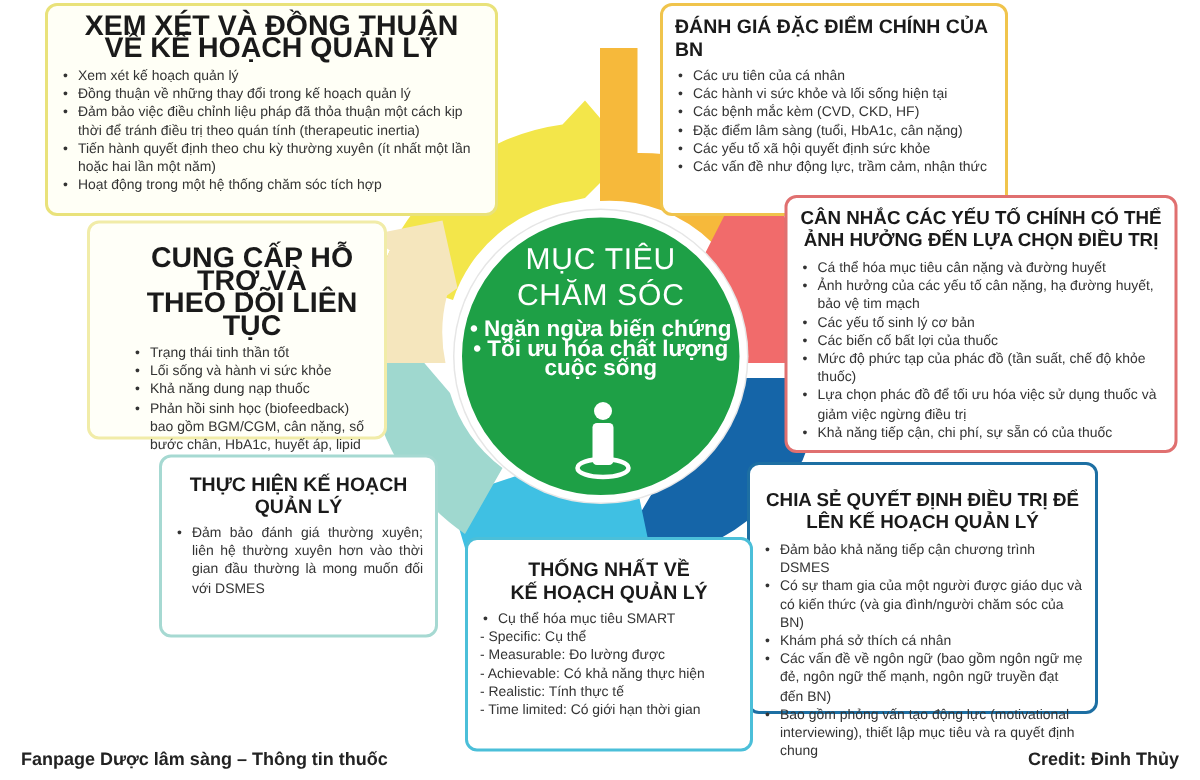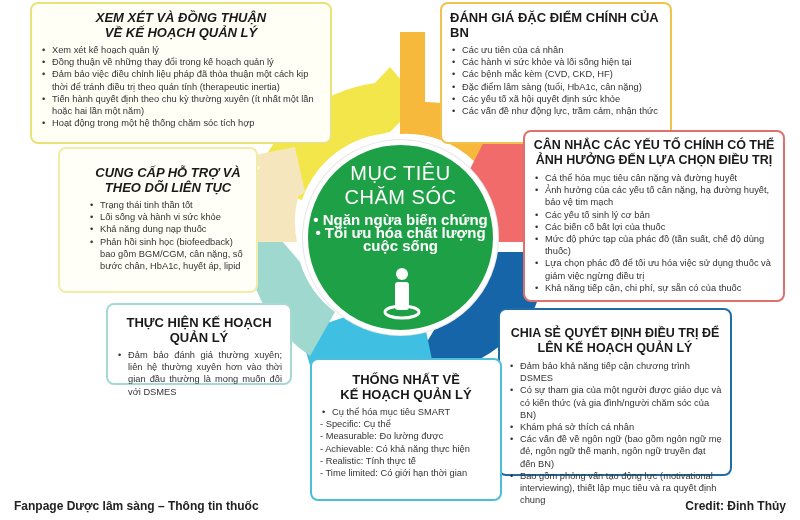--- a/index.html
+++ b/index.html
@@ -21,24 +21,24 @@
   .box li { font-size:9.3px; line-height:12.2px; color:#333; position:relative; }
   .box li.b::before { content:"•"; position:absolute; left:-10px; top:0; }
   .box li.d { margin-left:-12px; }
   .box li.d::before { content:"- "; }
 
   #b1 { left:30px; top:2px; width:302px; height:142px; border:2px solid #e9e27a; background:#fffff6; }
   #b2 { left:440px; top:2px; width:232px; height:142px; border:2px solid #f0c44c; }
   #b3 { left:523px; top:130px; width:262px; height:172px; border:2px solid #e07070; }
   #b4 { left:498px; top:308px; width:234px; height:168px; border:2.5px solid #1d6fa3; }
   #b5 { left:310px; top:358px; width:192px; height:143px; border:2.5px solid #4bbfd9; }
-  #b6 { left:106px; top:303px; width:186px; height:82px; border:2.5px solid #a6d9d2; }
+  #b6 { left:106px; top:303px; width:186px; height:122px; border:2.5px solid #a6d9d2; }
   #b7 { left:58px; top:147px; width:200px; height:146px; border:2px solid #f1eca8; background:#fffff8;padding-left:28px; }
   #b6 li { text-align:justify; }
-  #b1 h3, #b7 h3 { font-size:13px;font-style:italic; }
+  #b1 h3, #b7 h3 { font-size:19px; }
   #b2 h3 { font-size:13px; text-align:left; }
   #b3 h3 { font-size:12.5px; }
   #b4 h3 { font-size:12.5px; margin-top:10px; }
   #b5 h3 { font-size:13px; margin-top:6px; }
   #b6 h3 { margin-top:4px; }
   #b7 h3 { margin-top:10px; }
 
   #center {
     position:absolute; left:303px; top:140px; width:185px; height:185px;
     border-radius:50%; background:#1ea046; border:5px solid #fff;
@@ -93,21 +93,21 @@
 </div>
 
 <div class="box" id="b3">
   <h3>CÂN NHẮC CÁC YẾU TỐ CHÍNH CÓ THỂ
 ẢNH HƯỞNG ĐẾN LỰA CHỌN ĐIỀU TRỊ</h3>
   <ul>
     <li class="b">Cá thể hóa mục tiêu cân nặng và đường huyết</li>
     <li class="b">Ảnh hưởng của các yếu tố cân nặng, hạ đường huyết, bảo vệ tim mạch</li>
     <li class="b">Các yếu tố sinh lý cơ bản</li>
     <li class="b">Các biến cố bất lợi của thuốc</li>
-    <li class="b">Mức độ phức tạp của phác đồ (tần suất, chế độ dùng thuốc)</li>
+    <li class="b">Mức độ phức tạp của phác đồ (tần suất, chế độ khỏe thuốc)</li>
     <li class="b">Lựa chọn phác đồ để tối ưu hóa việc sử dụng thuốc và giảm việc ngừng điều trị</li>
     <li class="b">Khả năng tiếp cận, chi phí, sự sẵn có của thuốc</li>
   </ul>
 </div>
 
 <div class="box" id="b4">
   <h3>CHIA SẺ QUYẾT ĐỊNH ĐIỀU TRỊ ĐỂ
 LÊN KẾ HOẠCH QUẢN LÝ</h3>
   <ul>
     <li class="b">Đảm bảo khả năng tiếp cận chương trình DSMES</li>

